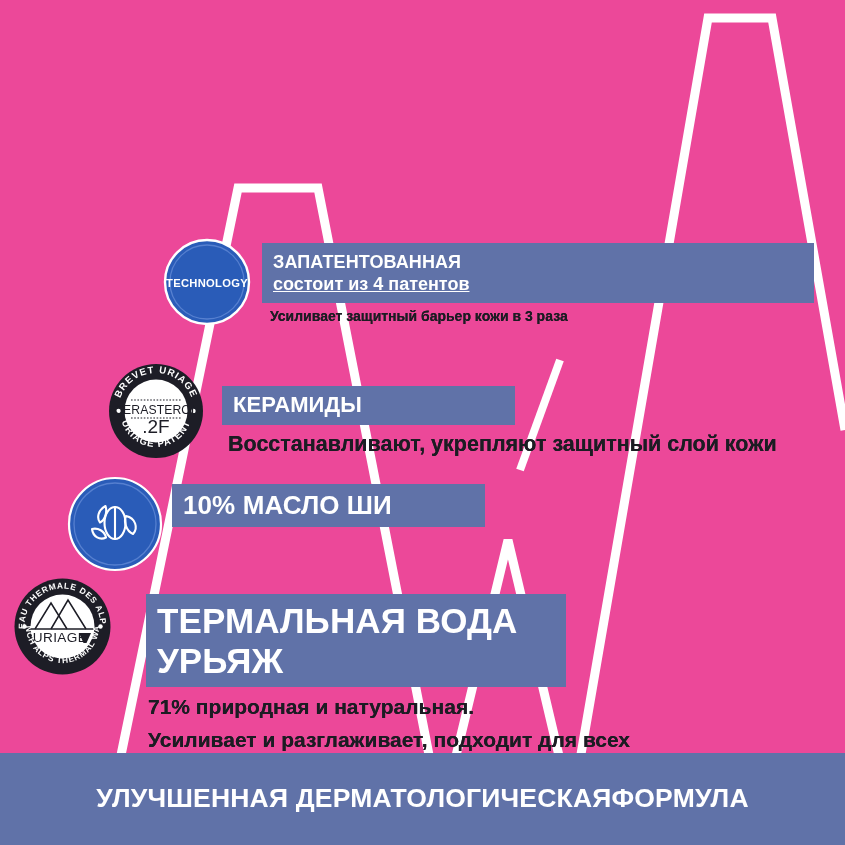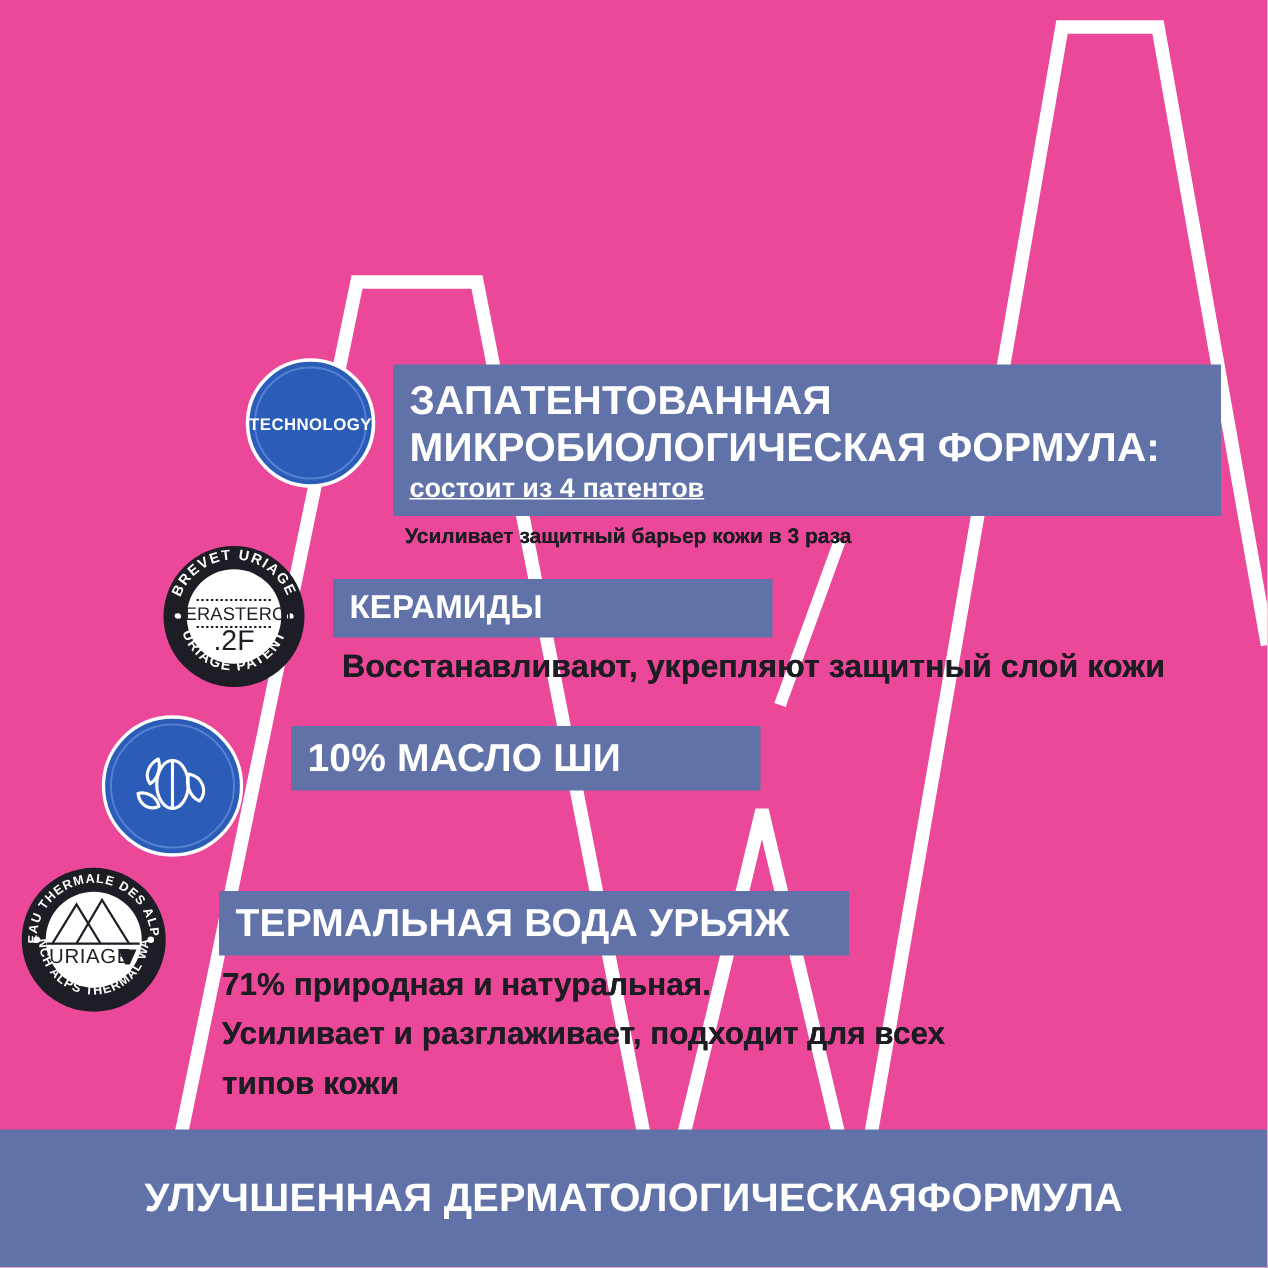--- a/index.html
+++ b/index.html
@@ -63,21 +63,21 @@
     margin: 0;
     text-shadow: 0 0 0 #1c1c23;
   }
 
   
   #row-tech { left: 262px; top: 243px; width: 580px; }
   #row-tech .bar {
     padding: 9px 10px 8px 11px;
     width: 552px;
   }
-  #row-tech .bar-title { font-size: 27px; }
+  #row-tech .bar-title { font-size: 18px; }
   #row-tech .bar-sub { font-size: 18px; padding-top: 2px; text-decoration: underline; }
   #row-tech .desc { font-size: 14px; padding: 4px 0 0 8px; }
 
   #badge-tech {
     left: 163px; top: 238px;
     width: 88px; height: 88px;
   }
 
   
   #row-cer { left: 222px; top: 386px; width: 620px; }
@@ -87,40 +87,40 @@
   }
   #row-cer .bar-title { font-size: 22px; }
   #row-cer .desc { font-size: 21.5px; padding: 5px 0 0 6px; max-width: 600px; }
 
   #badge-cer {
     left: 107px; top: 362px;
     width: 98px; height: 98px;
   }
 
   
-  #row-shea { left: 194px; top: 484px; width: 620px; }
+  #row-shea { left: 172px; top: 484px; width: 620px; }
   #row-shea .bar {
     padding: 7px 10px 7px 11px;
     width: 313px;
   }
   #row-shea .bar-title { font-size: 26px; }
   #row-shea .desc { font-size: 21.5px; padding: 5px 0 0 11px; }
 
   #badge-shea {
     left: 67px; top: 476px;
     width: 96px; height: 96px;
   }
 
   
   #row-water { left: 146px; top: 594px; width: 660px; }
   #row-water .bar {
     padding: 7px 11px 7px 11px;
     width: 420px;
   }
-  #row-water .bar-title { font-size: 26px; }
+  #row-water .bar-title { font-size: 35px; }
   #row-water .desc { font-size: 21px; padding: 6px 0 0 2px; }
   #row-water .desc .line { display: block; padding-bottom: 5px; }
 
   #badge-water {
     left: 13px; top: 577px;
     width: 99px; height: 99px;
   }
 
   
   #footer {
@@ -166,21 +166,20 @@
     <svg viewBox="0 0 88 88" width="88" height="88" aria-hidden="true">
       <circle cx="44" cy="44" r="42" fill="#2a5cb8" stroke="#ffffff" stroke-width="2.4"></circle>
       <circle cx="44" cy="44" r="37" fill="none" stroke="#5e86d4" stroke-width="1.3" opacity="0.85"></circle>
       <text x="44" y="48.5" text-anchor="middle" font-family="Liberation Sans, sans-serif" font-size="11.2" font-weight="bold" fill="#ffffff" letter-spacing="0.3">TECHNOLOGY</text>
     </svg>
   </div>
 
   <div class="feature" id="row-tech">
     <div class="bar" style="background: rgb(96, 114, 168);">
       <div class="bar-title">ЗАПАТЕНТОВАННАЯ</div>
-      <div class="bar-title">МИКРОБИОЛОГИЧЕСКАЯ ФОРМУЛА:</div>
       <div class="bar-sub">состоит из 4 патентов</div>
     </div>
     <div class="desc" style="color: rgb(28, 28, 35);">Усиливает защитный барьер кожи в 3 раза</div>
   </div>
 
   <div class="badge" id="badge-cer">
     <svg viewBox="0 0 98 98" width="98" height="98" aria-hidden="true">
       <defs>
         <path id="cerTop" d="M 49 49 m -38 0 a 38 38 0 0 1 76 0" fill="none"></path>
         <path id="cerBot" d="M 13 49 a 36 36 0 0 0 72 0" fill="none"></path>

